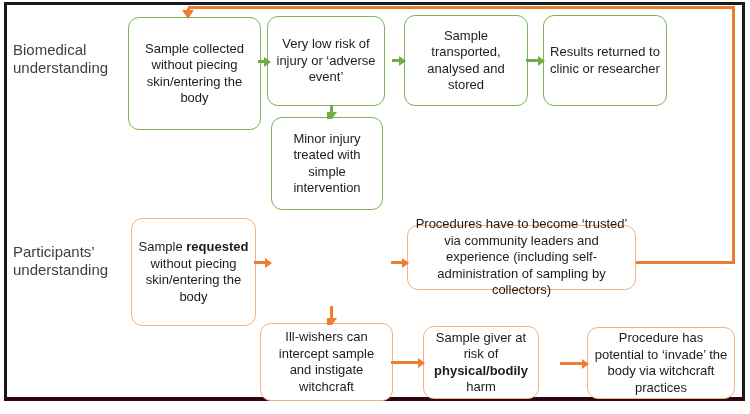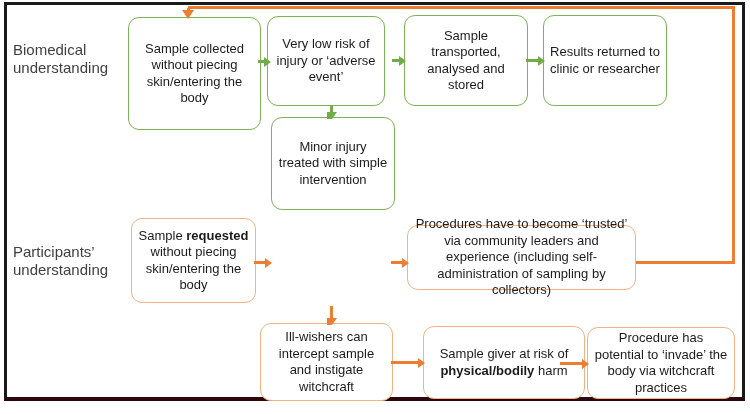--- a/index.html
+++ b/index.html
@@ -66,34 +66,34 @@
   </div>
   <div class="box green" style="left:267px; top:16px; width:118px; height:90px;">
     <span>Very low risk of injury or ‘adverse event’</span>
   </div>
   <div class="box green" style="left:543px; top:15px; width:124px; height:91px;">
     <span>Results returned to clinic or researcher</span>
   </div>
   <div class="box green" style="left:404px; top:15px; width:124px; height:91px;">
     <span>Sample transported, analysed and stored</span>
   </div>
-  <div class="box green" style="left:271px; top:117px; width:124px; height:93px;align-items:center;">
+  <div class="box green" style="left:271px; top:117px; width:112px; height:93px;align-items:center;">
     <span>Minor injury treated with simple intervention</span>
   </div>
 
-  <div class="box orange" style="left:131px; top:218px; width:125px; height:85px;">
+  <div class="box orange" style="left:131px; top:218px; width:125px; height:108px;">
     <span><span>Sample </span><b>requested</b><span> without piecing skin/entering the body</span></span>
   </div>
   <div class="box orange" style="left:407px; top:217px; width:229px; height:65px;margin-top:8px;">
     <span>Procedures have to become ‘trusted’ via community leaders and experience (including self-administration of sampling by collectors)</span>
   </div>
   <div class="box orange" style="left:260px; top:323px; width:133px; height:78px;">
     <span>Ill-wishers can intercept sample and instigate witchcraft</span>
   </div>
-  <div class="box orange" style="left:423px; top:326px; width:162px; height:73px;">
+  <div class="box orange" style="left:423px; top:326px; width:116px; height:73px;">
     <span><span>Sample giver at risk of </span><b>physical/bodily</b><span> harm</span></span>
   </div>
   <div class="box orange" style="left:587px; top:327px; width:148px; height:72px;">
     <span>Procedure has potential to ‘invade’ the body via witchcraft practices</span>
   </div>
 
   <div class="harrow green-a" style="left:258px; top:56px; width:13px;">
       <span class="shaft"></span>
       <span class="head"></span>
     </div>

